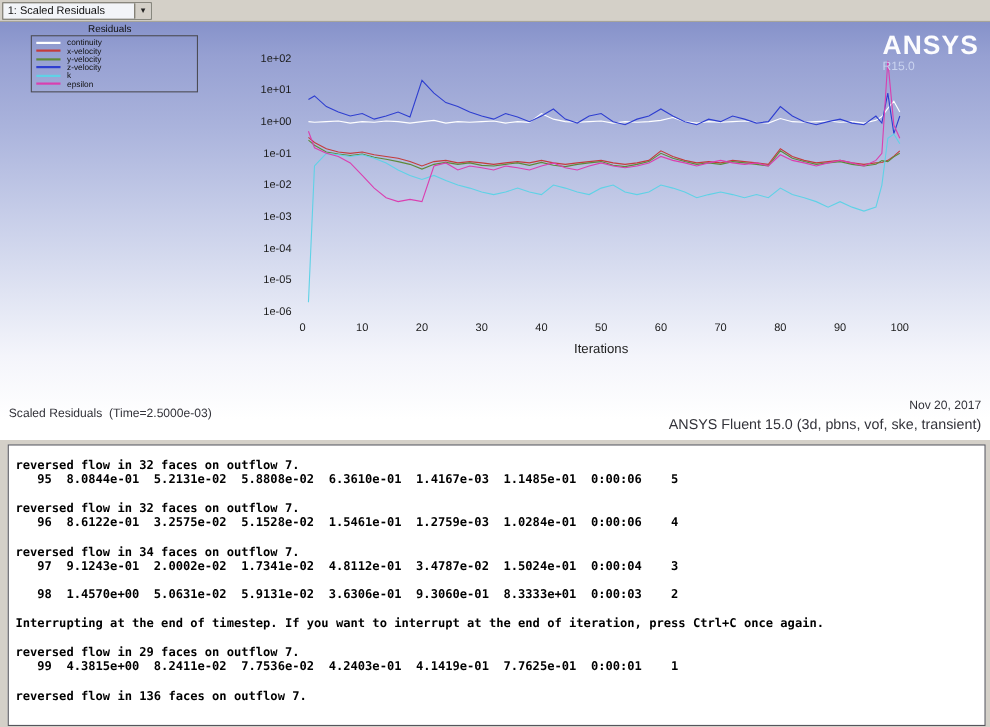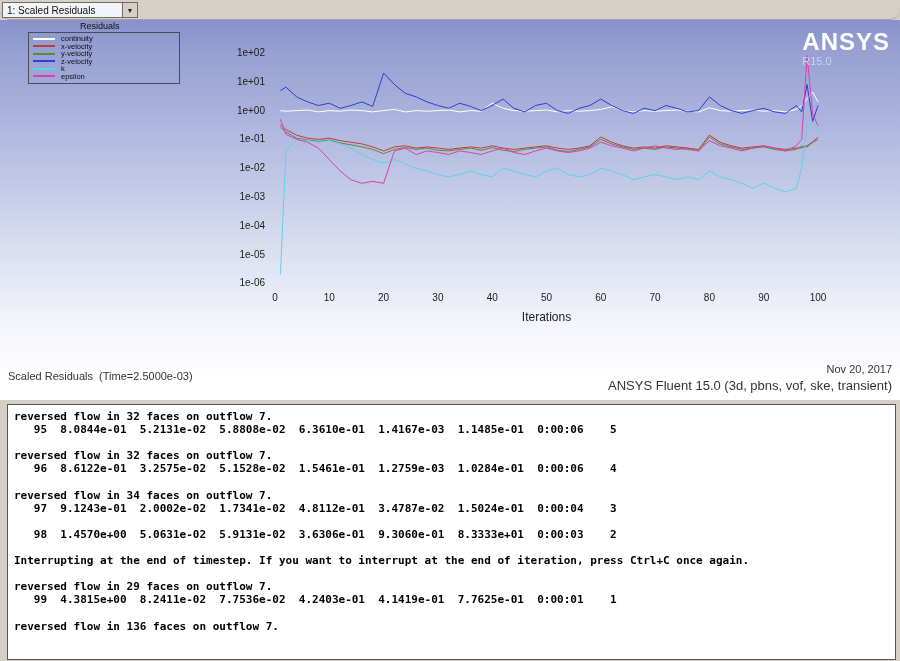--- a/index.html
+++ b/index.html
@@ -5,21 +5,21 @@
   * { box-sizing: border-box; }
   html,body { margin:0; padding:0; }
   body {
     width:900px; height:661px; position:relative; overflow:hidden;
     background:#d4d0c8; font-family:"Liberation Sans", sans-serif;
   }
 
   
   .titlebar {
     position:absolute; top:0; left:0; right:0; height:20px;
-    background:#d4d0c8; border-bottom:1px solid #a6a49a;border-radius:10px;
+    background:#d4d0c8; border-bottom:1px solid #a6a49a;
   }
   .combo {
     position:absolute; left:2px; top:2px; width:136px; height:16px;
     background:#f2f4f8; border:1px solid #6f6d62;
     display:flex; align-items:center; font-size:10px; color:#111;
     cursor:default;
   }
   .combo-label { flex:1; padding-left:4px; white-space:nowrap; overflow:hidden; }
   .combo-arrow {
     width:15px; height:100%; background:#d4d0c8; border-left:1px solid #6f6d62;
@@ -53,21 +53,21 @@
 
   
   .caption-left  { position:absolute; left:8px;  top:350px; font-size:11px; color:#33333a; white-space:pre; }
   .caption-date  { position:absolute; right:8px; top:343px; font-size:11px; color:#33333a; }
   .caption-app   { position:absolute; right:8px; top:358px; font-size:13px; color:#33333a; }
 
   
   .console {
     position:absolute; left:7px; right:4px; top:404px; bottom:1px;
     background:#ffffff; border:1px solid #55555c;
-    padding:5px 6px; overflow:hidden;
+    padding:11px 6px; overflow:hidden;
   }
   .console-line {
     font-family:"DejaVu Sans Mono", monospace; font-weight:bold;
     font-size:11px; line-height:13.1px; min-height:13.1px;
     white-space:pre; color:#000;
   }
 </style>
 </head>
 <body>
 

